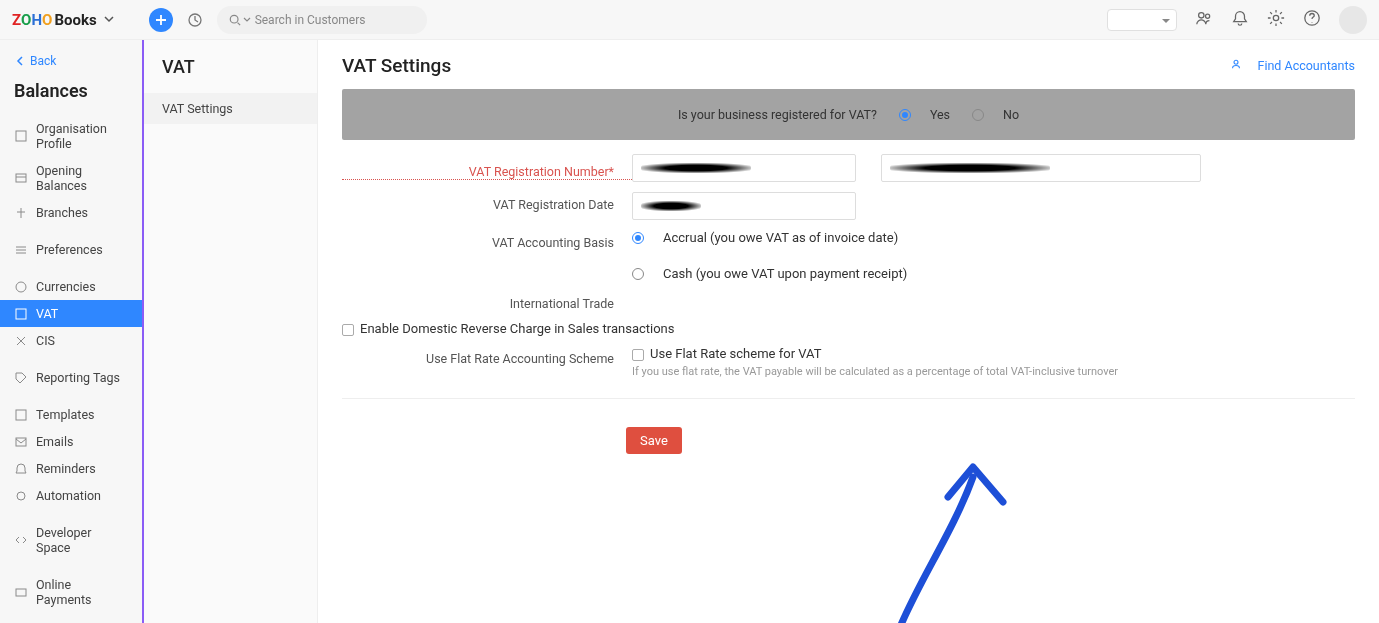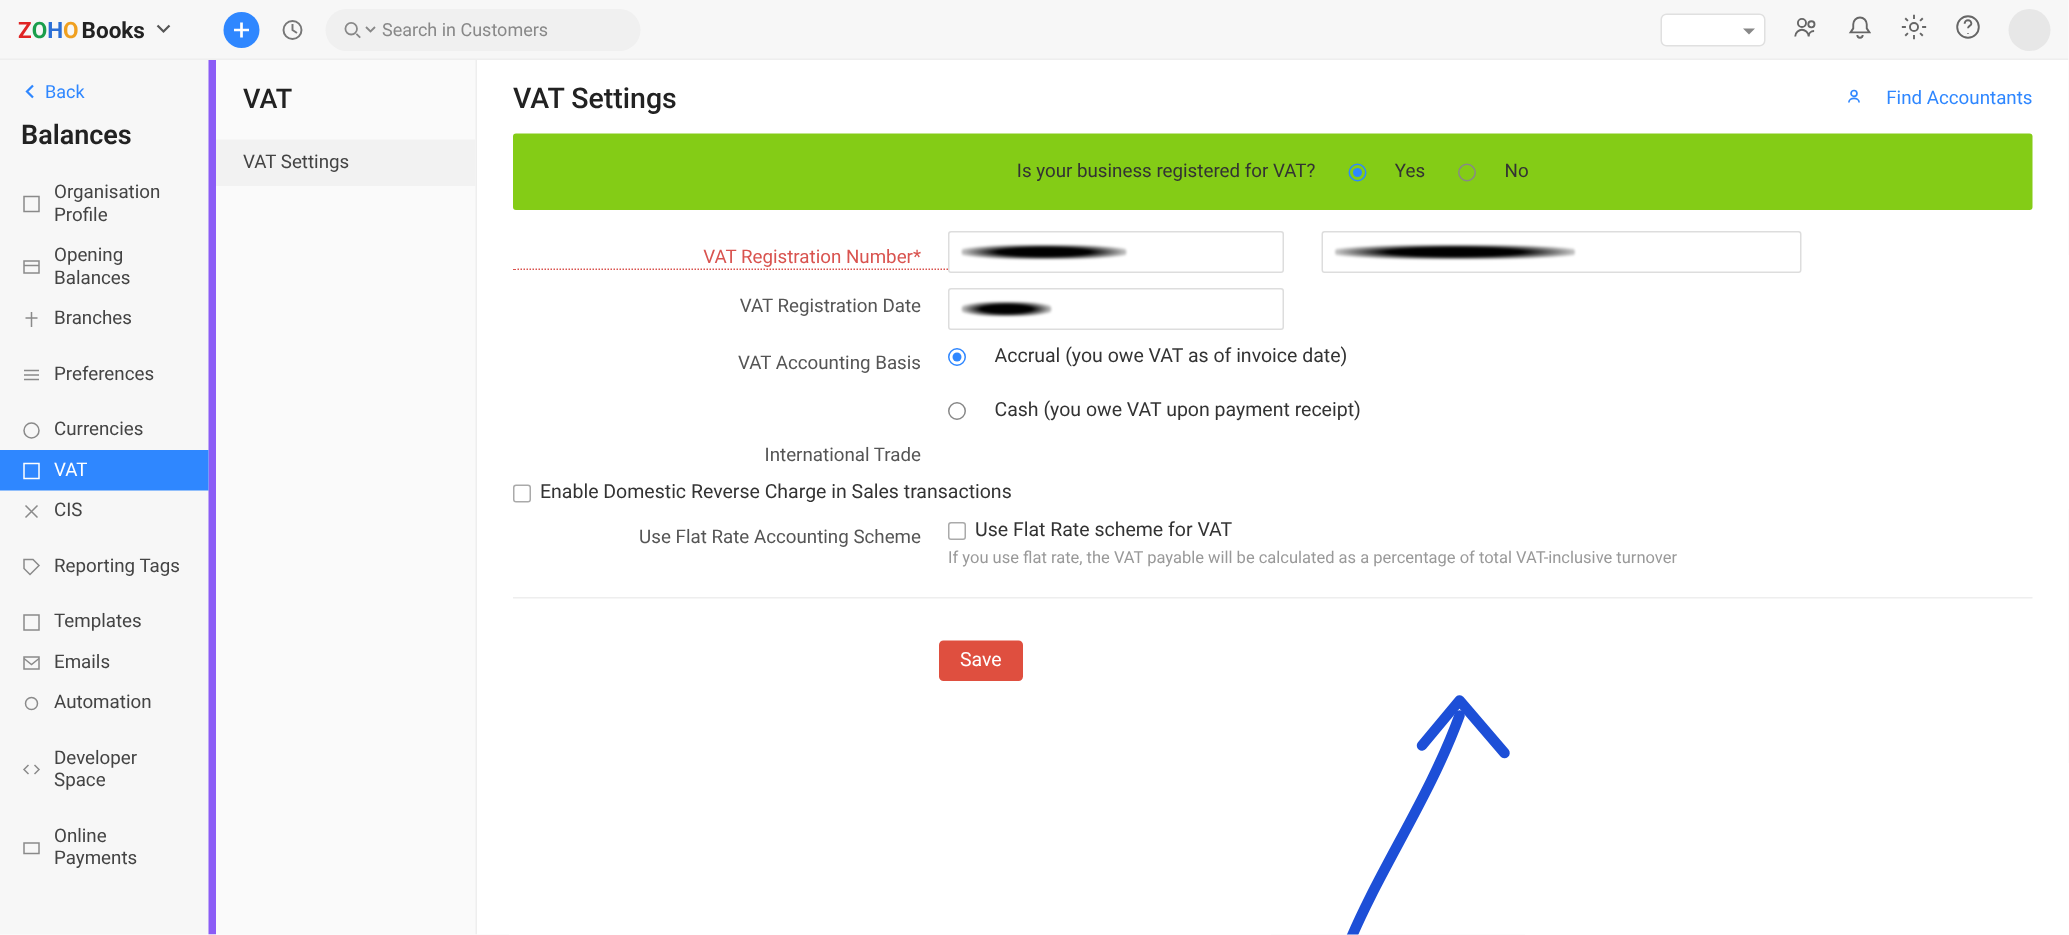--- a/index.html
+++ b/index.html
@@ -13,39 +13,39 @@
 .add-btn{width:24px;height:24px;border-radius:50%;background:#2f87ff;display:flex;align-items:center;justify-content:center;color:#fff;margin:0 10px}
 .history-btn{width:24px;height:24px;border-radius:50%;display:flex;align-items:center;justify-content:center;color:#666;margin-right:10px}
 .search-wrap{background:#f0f0f0;border-radius:16px;height:28px;width:210px;display:flex;align-items:center;padding:0 12px;color:#888;font-size:12px}
 .search-wrap .caret{margin:0 4px 0 2px}
 .topbar-right{margin-left:auto;display:flex;align-items:center;gap:18px;color:#666}
 .org-select{border:1px solid #e0e0e0;border-radius:4px;padding:4px 18px 4px 10px;background:#fff;min-width:70px;height:22px;position:relative}
 .org-select:after{content:"";position:absolute;right:6px;top:9px;border-left:4px solid transparent;border-right:4px solid transparent;border-top:4px solid #888}
 .avatar{width:28px;height:28px;border-radius:50%;background:#e7e7e7}
 
 .shell{display:flex;height:calc(623px - 40px)}
-.sidebar{width:144px;background:#f7f7f7;border-right:5px solid #8b5cf6;padding:10px 0}
+.sidebar{width:144px;background:#f7f7f7;border-right:2px solid #8b5cf6;padding:10px 0}
 .back{color:#2f87ff;font-size:12px;padding:4px 16px;display:flex;align-items:center;gap:4px}
 .back svg{width:10px;height:10px}
 .settings-title{font-size:18px;font-weight:600;padding:8px 14px 14px;color:#222}
 .nav-item{display:flex;align-items:center;gap:8px;padding:6px 14px;color:#444;font-size:12.5px;cursor:pointer}
 .nav-item.active{background:#2f87ff;color:#fff;border-radius:0}
 .nav-item .nicon{width:14px;height:14px;flex:0 0 14px;opacity:.75}
 .nav-item.active .nicon{opacity:1}
 .nav-sep{height:10px}
 
 .subcol{width:174px;background:#fafafa;border-right:1px solid #eee}
 .subcol h2{font-size:18px;font-weight:500;padding:16px 18px;color:#222}
 .sub-item{padding:8px 18px;background:#f2f2f2;font-size:12.5px;color:#444}
 
 .main{flex:1;background:#fff;position:relative;padding:0 0 0 0}
 .main-head{display:flex;align-items:center;padding:14px 24px 12px}
 .main-head h1{font-size:19px;font-weight:500;color:#222}
 .find-acc{margin-left:auto;color:#2f87ff;font-size:12.5px;display:flex;align-items:flex-start;gap:16px}
-.panel{background:#84cc16;margin:0 24px;padding:18px 0;border-radius:2px;display:flex;justify-content:center;align-items:center;gap:22px;font-size:12.5px;color:#333}
+.panel{background:#a3a3a3;margin:0 24px;padding:18px 0;border-radius:2px;display:flex;justify-content:center;align-items:center;gap:22px;font-size:12.5px;color:#333}
 .radio-inline{display:flex;align-items:center;gap:19px}
 .radio-dot{width:12px;height:12px;border-radius:50%;border:1px solid #888;display:inline-flex;align-items:center;justify-content:center}
 .radio-dot.sel{border-color:#2f87ff}
 .radio-dot.sel:before{content:"";width:6px;height:6px;border-radius:50%;background:#2f87ff}
 
 .form{margin:14px 24px;padding-bottom:10px;border-bottom:1px solid #eee}
 .row{display:flex;align-items:flex-start;margin:10px 0}
 .row .lab{width:290px;text-align:right;padding-right:18px;font-size:12.5px;color:#555;padding-top:5px}
 .row .lab.req{color:#d9534f;border-bottom:1px dotted #d9534f;display:inline-block;margin-left:auto}
 .lab-wrap{width:290px;text-align:right;padding-right:18px;padding-top:5px}
@@ -193,20 +193,26 @@
       </div>
     <div class="nav-item">
         <span class="nicon"><svg viewBox="0 0 14 14">
             <rect x="2" y="3" width="10" height="8" fill="none" stroke="#666"></rect>
             <path d="M2 4l5 4 5-4" fill="none" stroke="#666"></path>
           </svg></span>
         <span>Emails</span>
       </div>
     <div class="nav-item">
         <span class="nicon"><svg viewBox="0 0 14 14">
+            <path d="M7 2a4 4 0 00-4 4v3l-1 2h10l-1-2V6a4 4 0 00-4-4z" fill="none" stroke="#666"></path>
+          </svg></span>
+        <span>Reminders</span>
+      </div>
+    <div class="nav-item">
+        <span class="nicon"><svg viewBox="0 0 14 14">
             <path d="M3 7a4 4 0 018 0M11 7a4 4 0 01-8 0" fill="none" stroke="#666"></path>
           </svg></span>
         <span>Automation</span>
       </div>
     <div class="nav-sep"></div>
     <div class="nav-item">
         <span class="nicon"><svg viewBox="0 0 14 14">
             <path d="M5 4l-3 3 3 3M9 4l3 3-3 3" fill="none" stroke="#666"></path>
           </svg></span>
         <span>Developer Space</span>

